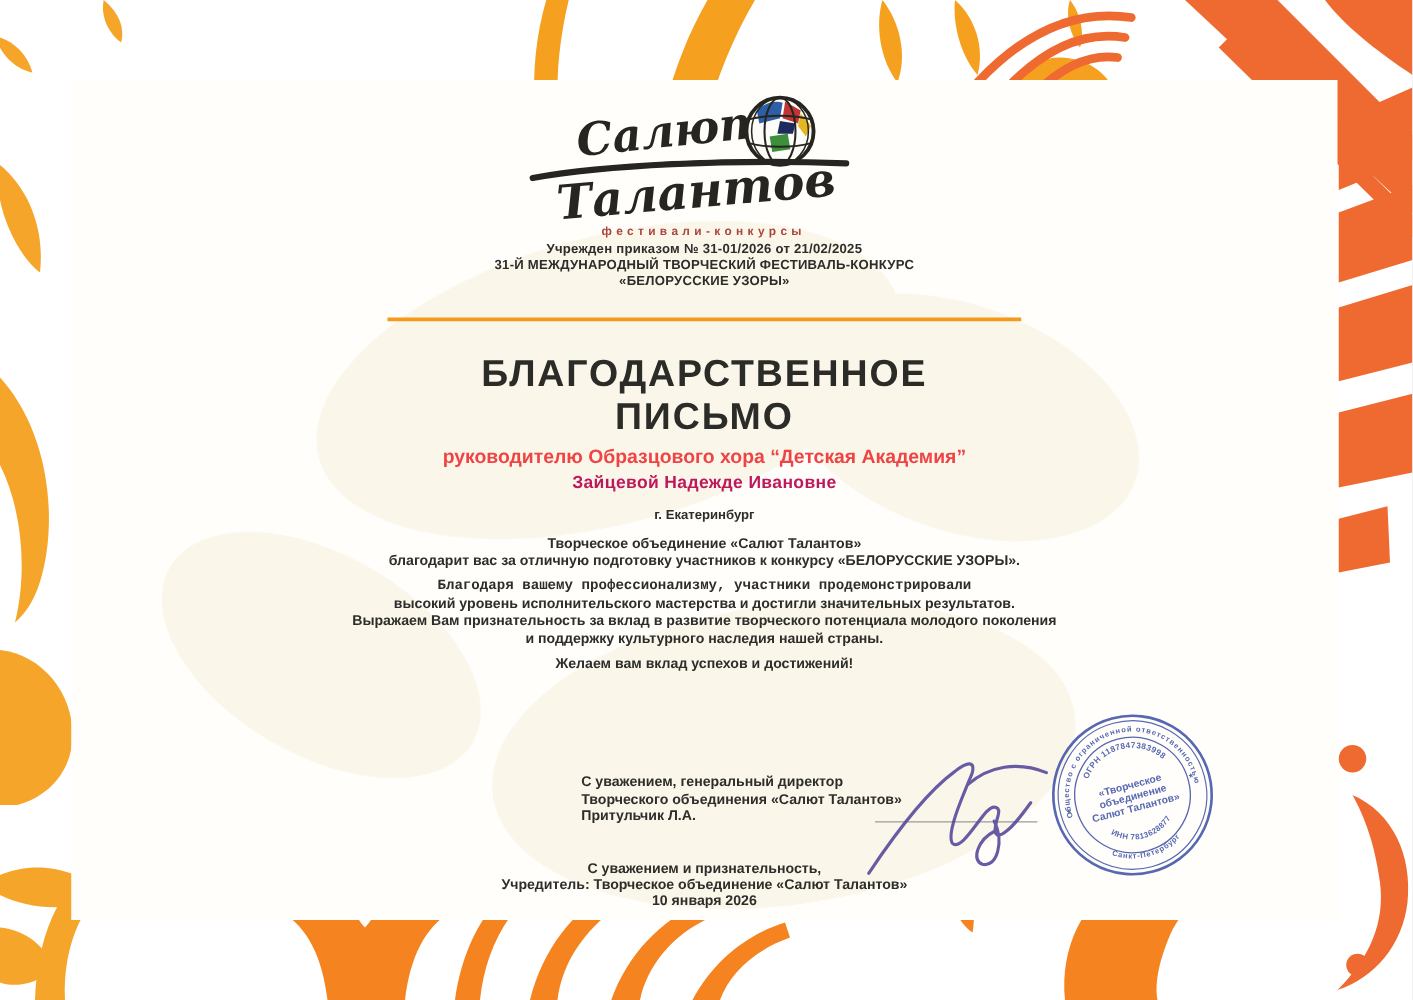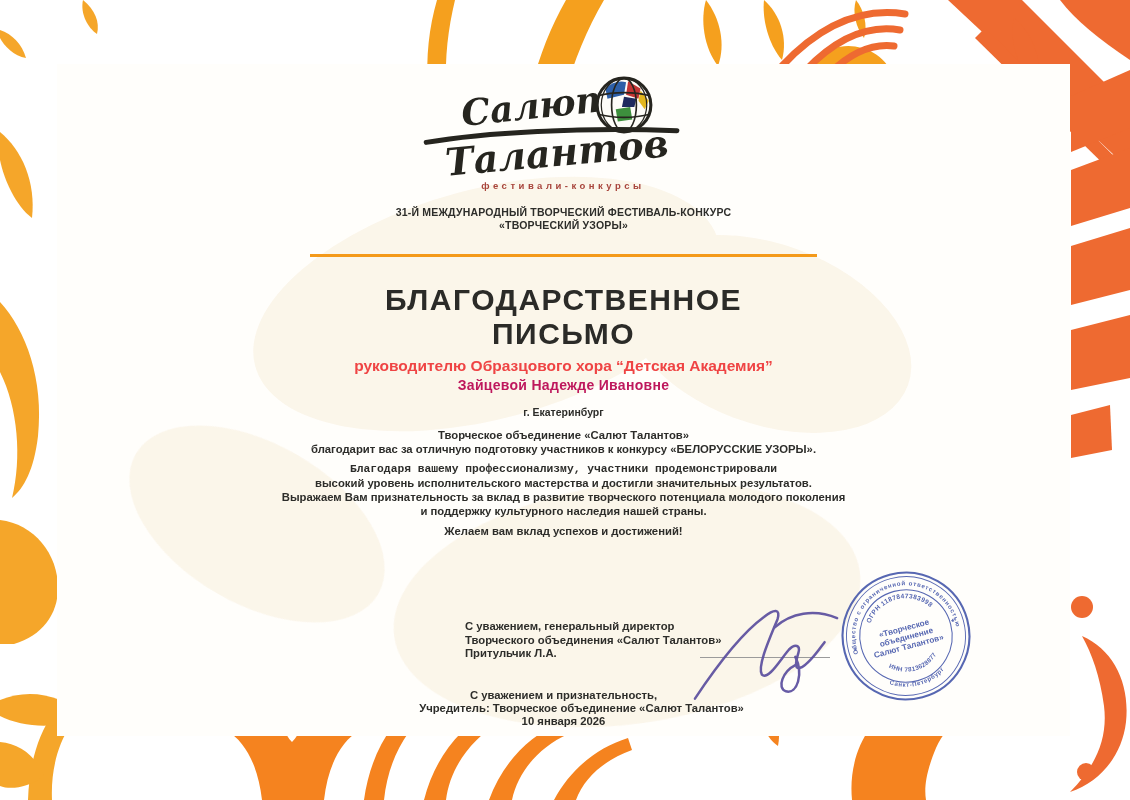--- a/index.html
+++ b/index.html
@@ -111,22 +111,23 @@
         <ellipse cx="30" cy="30" rx="22" ry="26" fill="none" stroke="#26251f" stroke-width="1.2"></ellipse>
         <path d="M5,21 C20,17 40,17 55,21 M5,39 C20,43 40,43 55,39" fill="none" stroke="#26251f" stroke-width="1.6"></path>
       </svg>
       <svg class="abs" style="left:0;top:44px;transform:rotate(-2deg);" width="258" height="14" viewBox="0 0 258 14" aria-hidden="true">
         <path d="M3,10 C60,2 160,0 254,7" fill="none" stroke="#26251f" stroke-width="5" stroke-linecap="round"></path>
       </svg>
       <span class="logo-word" style="left:22px;top:46px;font-size:38px;transform:rotate(-5deg);">Талантов</span>
       <div class="tagline" style="top:96px;">фестивали-конкурсы</div>
     </div>
 
+    <div class="abs center h-small" style="top:129px;">Учрежден приказом № 31-01/2026 от 21/02/2025</div>
     <div class="abs center h-small" style="top:142px;">31-Й МЕЖДУНАРОДНЫЙ ТВОРЧЕСКИЙ ФЕСТИВАЛЬ-КОНКУРС</div>
-    <div class="abs center h-small" style="top:155px;">«ТВОРЧЕСКИЙ УЗОРЫ»</div>
+    <div class="abs center h-small" style="top:155px;">«БЕЛОРУССКИЕ УЗОРЫ»</div>
 
     <div class="divider" style="left:253px;top:190px;width:507px;"></div>
 
     <div class="abs center title" style="top:219px;">БЛАГОДАРСТВЕННОЕ</div>
     <div class="abs center title" style="top:253px;">ПИСЬМО</div>
 
     <div class="abs center role" style="top:293px;">руководителю Образцового хора “Детская Академия”</div>
     <div class="abs center name" style="top:313px;">Зайцевой Надежде Ивановне</div>
     <div class="abs center city" style="top:342px;">г. Екатеринбург</div>
 
@@ -148,21 +149,21 @@
     <div class="sig-line" style="left:643px;top:593px;width:130px;"></div>
     <svg class="abs" style="left:628px;top:528px;" width="160" height="115" viewBox="0 0 150 110" aria-hidden="true">
       <g fill="none" stroke="#5B4E9E" stroke-width="2.4" stroke-linecap="round" opacity="0.92">
         <path d="M8,102 C28,72 52,40 74,24 C84,16 90,16 87,26 C76,52 68,72 72,79 C78,85 90,64 98,55 C104,49 109,51 107,58 C104,68 103,75 110,72 C118,68 126,56 132,48"></path>
         <path d="M104,62 C112,78 106,98 95,95 C86,92 92,76 104,70"></path>
         <path d="M84,34 C100,20 122,16 144,25"></path>
       </g>
     </svg>
 
     <div class="abs center para" style="top:624px;">С уважением и признательность,</div>
-    <div class="abs center para" style="top:637px;padding-left:18px;">Учредитель: Творческое объединение «Салют Талантов»</div>
+    <div class="abs center para" style="top:637px;">Учредитель: Творческое объединение «Салют Талантов»</div>
     <div class="abs center para" style="top:650px;">10 января 2026</div>
 
     <svg class="abs" style="left:783px;top:506px;" width="132" height="132" viewBox="0 0 200 200" aria-hidden="true">
       <g transform="rotate(-15 100 100)" opacity="0.88">
         <circle cx="100" cy="100" r="96" fill="none" stroke="#4053A8" stroke-width="3.2"></circle>
         <circle cx="100" cy="100" r="90" fill="none" stroke="#4053A8" stroke-width="1.4"></circle>
         <circle cx="100" cy="100" r="70" fill="none" stroke="#4053A8" stroke-width="1.6"></circle>
         <defs>
           <path id="st-oa" d="M33.3,138.5 A77,77 0 1 1 166.7,138.5" fill="none"></path>
           <path id="st-ob" d="M50.5,159 A77,77 0 0 0 149.5,159" fill="none"></path>

